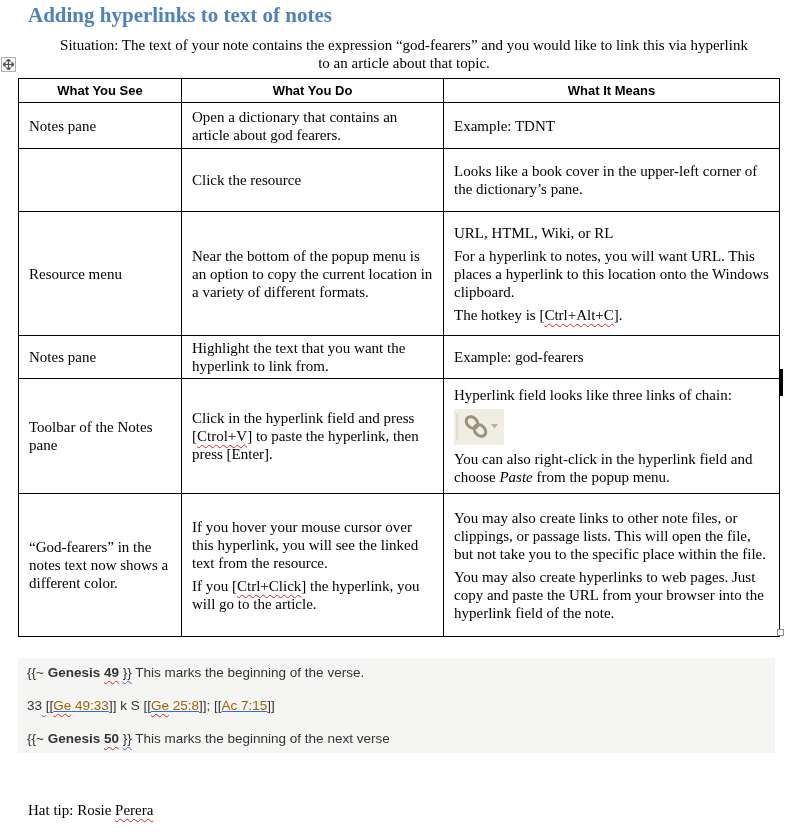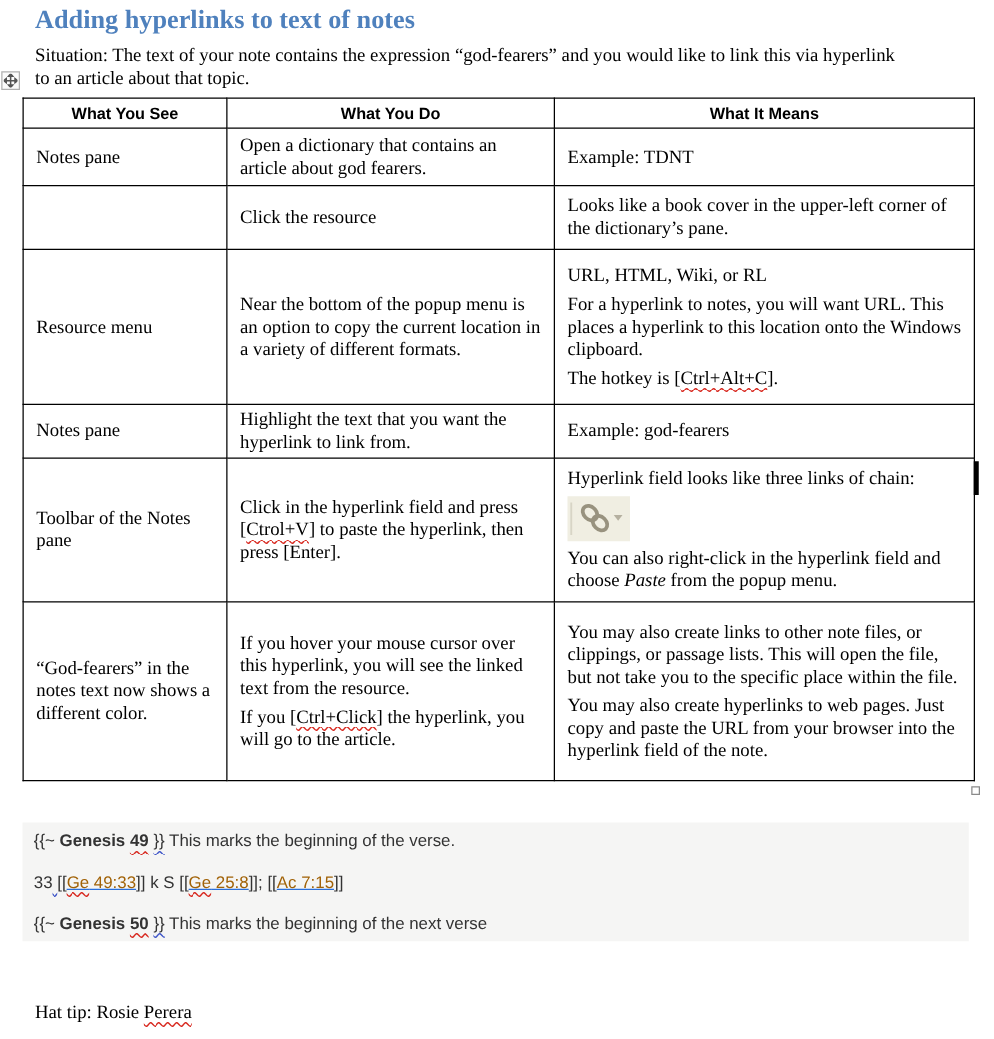--- a/index.html
+++ b/index.html
@@ -1,21 +1,21 @@
 <!DOCTYPE html>
 <html><head>
 <meta charset="utf-8">
 <style>
   html,body{margin:0;padding:0;background:#fff;}
   .page{position:relative;width:795px;height:831px;background:#fff;overflow:hidden;
         font-family:"Liberation Serif",serif;color:#000;}
 
   h1.doc-title{position:absolute;left:28px;top:2px;margin:0;font-size:21px;line-height:26px;
         font-weight:bold;font-family:"Liberation Serif",serif;}
-  .situation{position:absolute;left:28px;top:37px;width:752px;font-size:15px;line-height:17.5px;}
+  .situation{position:absolute;left:28px;top:37px;width:752px;font-size:15px;line-height:17.5px;text-align:center;}
 
   .move-handle{position:absolute;left:1px;top:57px;width:15px;height:15px;background:#fbfbfb;
         border:1px solid #b0b0b0;box-sizing:border-box;display:flex;align-items:center;justify-content:center;}
 
   table.doc-table{position:absolute;left:18px;top:78px;width:761px;border-collapse:collapse;
         table-layout:fixed;border:1.5px solid #000;}
   table.doc-table th,table.doc-table td{border:1px solid #000;vertical-align:middle;
         padding:3px 8px 3px 10px;box-sizing:border-box;}
   table.doc-table th{font-family:"Liberation Sans",sans-serif;font-weight:bold;font-size:13px;
         text-align:center;padding:4px 2px;}
@@ -90,21 +90,21 @@
           <td>
             <div class="cp">Notes pane</div>
           </td>
           <td>
             <div class="cp">Open a dictionary that contains an article about god fearers.</div>
           </td>
           <td>
             <div class="cp">Example: TDNT</div>
           </td>
         </tr>
-        <tr style="height: 51px;">
+        <tr style="height: 63px;">
           <td></td>
           <td>
             <div class="cp">Click the resource</div>
           </td>
           <td>
             <div class="cp">Looks like a book cover in the upper-left corner of the dictionary’s pane.</div>
           </td>
         </tr>
         <tr style="height: 124px;">
           <td>

